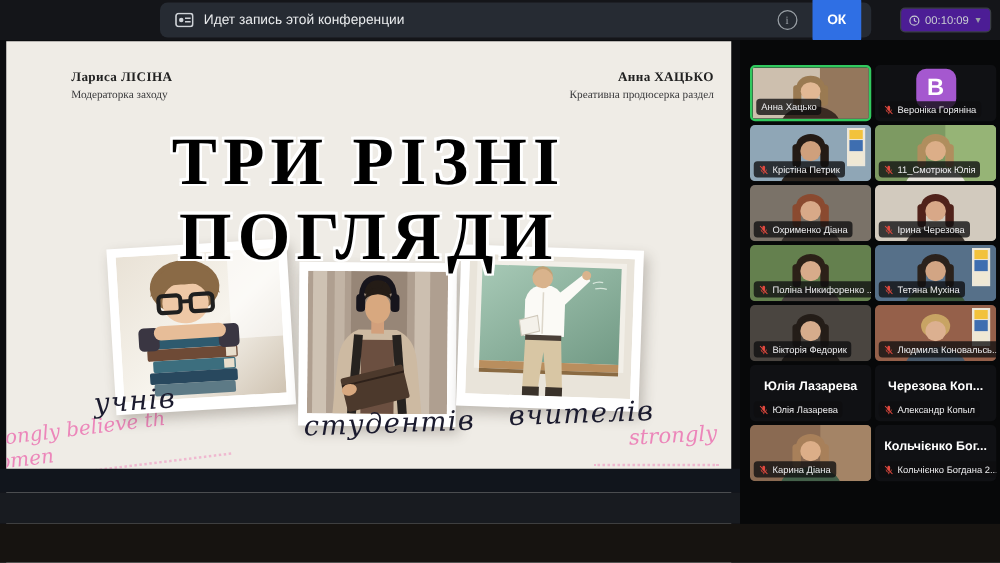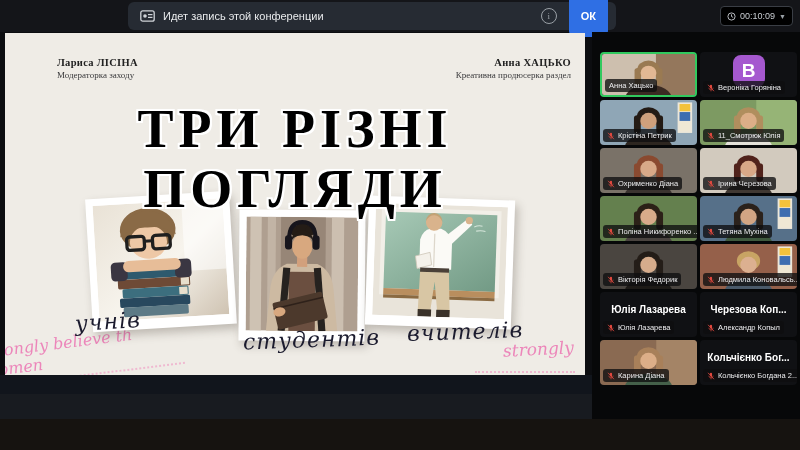--- a/index.html
+++ b/index.html
@@ -1,31 +1,31 @@
 <!DOCTYPE html>
 <html><head>
 <meta charset="utf-8">
 <style>
   html,body{margin:0;padding:0;background:#000;}
   #stage{position:relative;width:800px;height:450px;background:#0c0d10;overflow:hidden;
          font-family:"Liberation Sans",sans-serif;}
 
   
   #topbar{position:absolute;left:0;top:0;width:800px;height:32px;background:#141519;}
-  #rec-banner{position:absolute;left:128px;top:2px;width:488px;height:28px;background:#262b33;
+  #rec-banner{position:absolute;left:128px;top:2px;width:569px;height:28px;background:#262b33;
               border-radius:6px;display:flex;align-items:center;padding:0 8px;box-sizing:border-box;}
   #rec-banner .rec-ic{margin:0 8px 0 4px;flex:0 0 auto;}
   #rec-banner .txt{font-size:11px;color:#e8eaec;white-space:nowrap;}
   #rec-banner .sp{flex:1;}
   #rec-banner .info{width:14px;height:14px;border:1.2px solid #9aa0a6;border-radius:50%;
       color:#9aa0a6;font-size:9px;line-height:14px;text-align:center;font-family:"Liberation Serif",serif;}
   #rec-banner .okbtn{margin-left:12px;background:#2f6fe4;color:#fff;font-size:11px;font-weight:bold;
       padding:15px 12px;border-radius:6px;border:none;}
   #timer{position:absolute;right:7px;top:6px;height:18px;display:flex;align-items:center;gap:4px;
-      background:#000000;border:1px solid #3a3e45;border-radius:4px;padding:0 6px;color:#c9cdd2;font-size:9px;}
+      background:#4c1d95;border:1px solid #3a3e45;border-radius:4px;padding:0 6px;color:#c9cdd2;font-size:9px;}
   #timer .chev{font-size:7px;color:#9aa0a6;}
 
   
   #slide{position:absolute;left:5px;top:33px;width:580px;height:426px;background:#efece6;overflow:hidden;}
   .hdr{position:absolute;top:24px;font-family:"Liberation Serif",serif;color:#222;}
   .hdr .nm{font-weight:bold;font-size:10.5px;letter-spacing:.3px;}
   .hdr .rl{font-size:9px;margin-top:2px;color:#3a3a3c;}
   #hdr-left{left:52px;}
   #hdr-right{right:14px;text-align:right;}
   #slide-title{position:absolute;left:0;right:0;top:66px;text-align:center;z-index:3;

